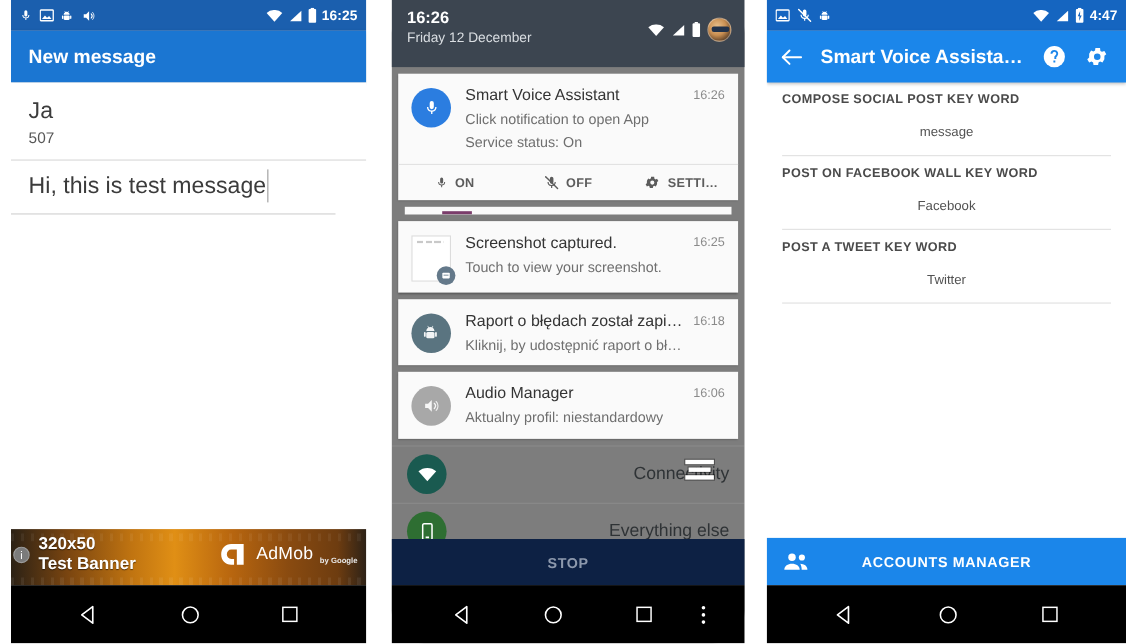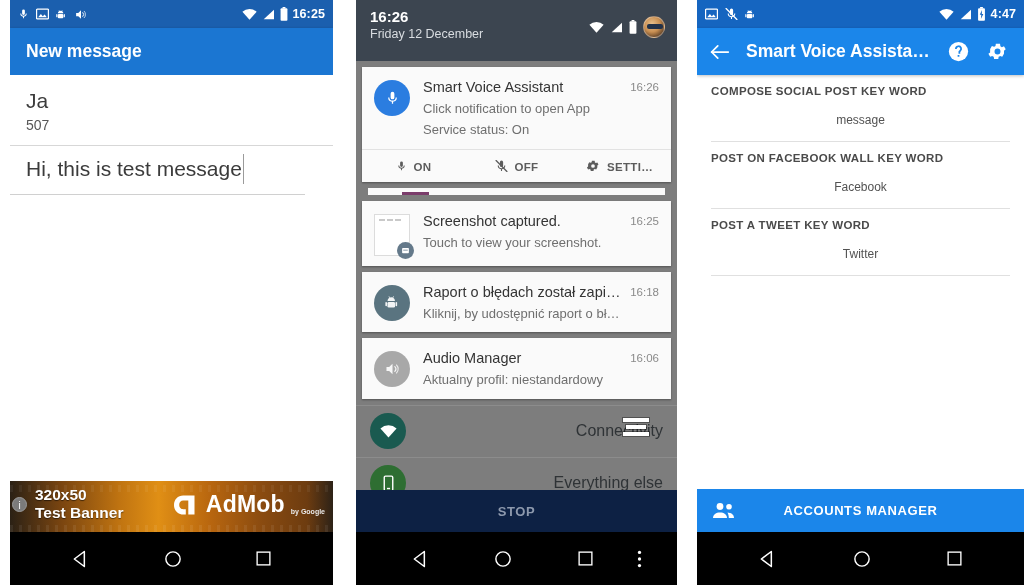--- a/index.html
+++ b/index.html
@@ -72,21 +72,21 @@
     background:#7b7b7b; color:#fff; font-size:10px; text-align:center; line-height:15px;
     border:1px solid #9a9a9a;
   }
   .admob .lbl {
     position:absolute; left:25px; top:5px; color:#fff; font-size:15.5px;
     font-weight:700; line-height:1.18; text-shadow: 0 1px 1px rgba(0,0,0,.55);
   }
   .admob .brand {
     position:absolute; right:8px; top:10px; display:flex; align-items:center; gap:6px;
   }
-  .admob .brand .word { color:#fff; font-size:23px; font-weight:700; letter-spacing:.2px;}
+  .admob .brand .word { color:#fff; font-size:16px; font-weight:400; letter-spacing:.2px;}
   .admob .brand .bygoogle { color:#e9e9e9; font-size:7px; font-weight:700; align-self:flex-end; margin-bottom:3px;}
 
   
   .navbar {
     position:absolute; left:0; bottom:0; width:100%; height:53px; background:#000;
     display:flex; align-items:center; justify-content:space-around; padding: 0 24px;
   }
   .navbar.with-more { justify-content:flex-start; }
   .navbar.with-more .slot { flex:1; display:flex; justify-content:center; }
   .navbar.with-more .more { width:26px; display:flex; justify-content:center; }

